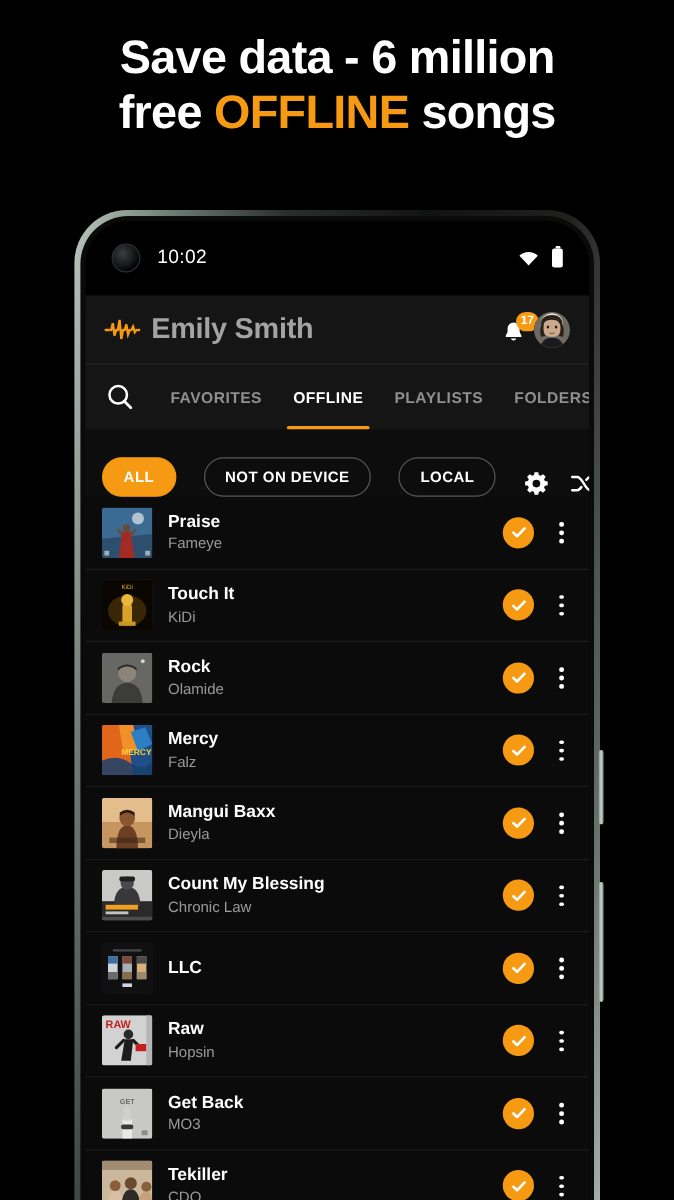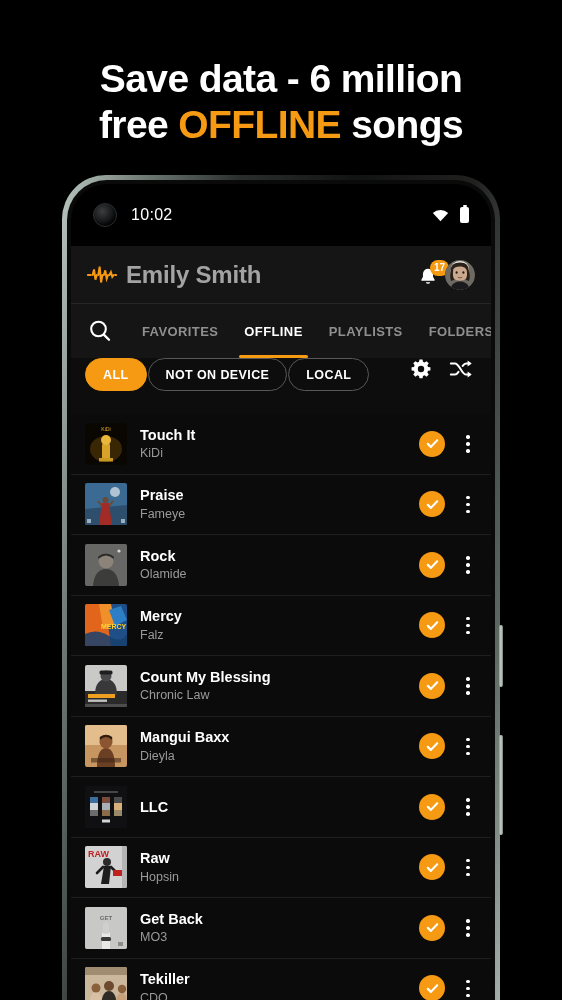--- a/index.html
+++ b/index.html
@@ -5,21 +5,21 @@
   * { margin:0; padding:0; box-sizing:border-box; }
   html,body{ background:#000; }
   body{
     width:562px; height:1000px; position:relative; overflow:hidden;
     font-family:"Liberation Sans", sans-serif;
     background:#000; color:#fff;
   }
 
   
   .headline{
-    position:absolute; top:56px; left:0; width:562px;
+    position:absolute; top:26px; left:0; width:562px;
     text-align:center; line-height:1.18;
     font-size:39px; font-weight:bold; letter-spacing:-0.6px;
     color:#ffffff;
   }
   .headline .hl-accent{ color:#F59A12; }
   .hl-line{ display:block; }
 
   
   .phone{
     position:absolute; left:62px; top:175px;
@@ -121,21 +121,21 @@
   }
   .tab.active{ color:#fff; }
   .tab.active:after{
     content:""; position:absolute; left:8px; right:8px; bottom:0;
     height:3px; background:#F59A12; border-radius:2px;
   }
 
   
   .chips-row{
     height:56px; background:#0d0d0d;
-    display:flex; align-items:flex-start; padding:0 14px; gap:1px;
+    display:flex; align-items:flex-end; padding:0 14px; gap:23px;
   }
   .chip{
     height:33px; padding:0 17px;
     border-radius:17px; border:1px solid #585858;
     display:flex; align-items:center; justify-content:center;
     font-size:12.5px; font-weight:bold; color:#fff; letter-spacing:0.4px;
     white-space:nowrap; background:transparent;
   }
   .chip.active{ background:#F59A12; border-color:#F59A12; color:#fff; }
   .chips-icons{ margin-left:auto; display:flex; align-items:center; gap:17px; padding-right:4px;}
@@ -287,47 +287,20 @@
             </svg>
           </div>
         </div>
       </div>
 
       <div class="song-list">
 
         <div class="song-row">
           <div class="art">
             <svg viewBox="0 0 42 42">
-              <rect width="42" height="42" fill="#0a0703"></rect>
-              <ellipse cx="21" cy="26" rx="16" ry="13" fill="#4a3105" opacity="0.75"></ellipse>
-              <path d="M17 36 L17 22 Q21 14 25 22 L25 36 Z" fill="#d9a229"></path>
-              <circle cx="21" cy="17" r="5" fill="#e8b73b"></circle>
-              <rect x="14" y="35" width="14" height="3.5" fill="#c99a22"></rect>
-              <text x="21" y="8" font-size="5.2" fill="#e0ab2c" text-anchor="middle" font-family="Liberation Sans">KiDi</text>
-            </svg>
-          </div>
-          <div class="song-meta">
-            <div class="song-title">Touch It</div>
-            <div class="song-artist">KiDi</div>
-          </div>
-          <div class="check">
-            <svg width="15" height="15" viewBox="0 0 16 16">
-                <path d="M3 8.4 L6.3 11.6 L13 4.6" fill="none" stroke="#fff" stroke-width="2.3" stroke-linecap="round" stroke-linejoin="round"></path>
-              </svg>
-          </div>
-          <div class="kebab">
-              <i></i>
-              <i></i>
-              <i></i>
-            </div>
-        </div>
-
-        <div class="song-row">
-          <div class="art">
-            <svg viewBox="0 0 42 42">
               <rect width="42" height="42" fill="#3b6a92"></rect>
               <circle cx="30" cy="9" r="5" fill="#d8e2e8" opacity="0.75"></circle>
               <path d="M0 26 L42 22 V42 H0 Z" fill="#2d4f6d"></path>
               <path d="M14 42 L17 20 L24 20 L27 42 Z" fill="#a32b25"></path>
               <circle cx="20.5" cy="17" r="3" fill="#6b4a33"></circle>
               <path d="M13 18 L17 23 M28 18 L24 23" stroke="#6b4a33" stroke-width="2"></path>
               <rect x="2" y="36" width="4" height="4" fill="#cfd8de" opacity="0.7"></rect>
               <rect x="36" y="36" width="4" height="4" fill="#cfd8de" opacity="0.7"></rect>
             </svg>
           </div>
@@ -343,20 +316,47 @@
           <div class="kebab">
               <i></i>
               <i></i>
               <i></i>
             </div>
         </div>
 
         <div class="song-row">
           <div class="art">
             <svg viewBox="0 0 42 42">
+              <rect width="42" height="42" fill="#0a0703"></rect>
+              <ellipse cx="21" cy="26" rx="16" ry="13" fill="#4a3105" opacity="0.75"></ellipse>
+              <path d="M17 36 L17 22 Q21 14 25 22 L25 36 Z" fill="#d9a229"></path>
+              <circle cx="21" cy="17" r="5" fill="#e8b73b"></circle>
+              <rect x="14" y="35" width="14" height="3.5" fill="#c99a22"></rect>
+              <text x="21" y="8" font-size="5.2" fill="#e0ab2c" text-anchor="middle" font-family="Liberation Sans">KiDi</text>
+            </svg>
+          </div>
+          <div class="song-meta">
+            <div class="song-title">Touch It</div>
+            <div class="song-artist">KiDi</div>
+          </div>
+          <div class="check">
+            <svg width="15" height="15" viewBox="0 0 16 16">
+                <path d="M3 8.4 L6.3 11.6 L13 4.6" fill="none" stroke="#fff" stroke-width="2.3" stroke-linecap="round" stroke-linejoin="round"></path>
+              </svg>
+          </div>
+          <div class="kebab">
+              <i></i>
+              <i></i>
+              <i></i>
+            </div>
+        </div>
+
+        <div class="song-row">
+          <div class="art">
+            <svg viewBox="0 0 42 42">
               <rect width="42" height="42" fill="#5d5d5b"></rect>
               <rect width="42" height="42" fill="#7a7a77" opacity="0.35"></rect>
               <path d="M8 42 C9 30 14 25 21 25 C28 25 33 30 34 42 Z" fill="#3c3c3a"></path>
               <circle cx="21" cy="17" r="7.5" fill="#8d8479"></circle>
               <path d="M13.2 15 Q21 8 28.8 15 L28.8 12.5 Q21 6.5 13.2 12.5 Z" fill="#2b2b29"></path>
               <circle cx="34" cy="7" r="1.6" fill="#d7d7d2"></circle>
             </svg>
           </div>
           <div class="song-meta">
             <div class="song-title">Rock</div>
@@ -381,20 +381,47 @@
               <path d="M0 0 H20 L26 42 H0 Z" fill="#e2651c"></path>
               <path d="M14 0 H26 L30 20 L18 24 Z" fill="#f0902a"></path>
               <path d="M24 6 L36 2 L42 16 L30 22 Z" fill="#2c7fc4"></path>
               <path d="M0 30 Q12 24 24 32 T42 30 V42 H0 Z" fill="#17406f" opacity="0.85"></path>
               <text x="16" y="25" font-size="7" font-weight="bold" fill="#ffd233" font-family="Liberation Sans">MERCY</text>
             </svg>
           </div>
           <div class="song-meta">
             <div class="song-title">Mercy</div>
             <div class="song-artist">Falz</div>
+          </div>
+          <div class="check">
+            <svg width="15" height="15" viewBox="0 0 16 16">
+                <path d="M3 8.4 L6.3 11.6 L13 4.6" fill="none" stroke="#fff" stroke-width="2.3" stroke-linecap="round" stroke-linejoin="round"></path>
+              </svg>
+          </div>
+          <div class="kebab">
+              <i></i>
+              <i></i>
+              <i></i>
+            </div>
+        </div>
+
+        <div class="song-row">
+          <div class="art">
+            <svg viewBox="0 0 42 42">
+              <rect width="42" height="42" fill="#c79660"></rect>
+              <rect width="42" height="20" fill="#e3bd8c"></rect>
+              <path d="M12 42 C12 29 15.5 23 21 23 C26.5 23 30 29 30 42 Z" fill="#6b3f24"></path>
+              <circle cx="21" cy="17" r="6.5" fill="#8a5530"></circle>
+              <path d="M14.8 15 Q21 9 27.2 15 L27.2 12 Q21 7.5 14.8 12 Z" fill="#2f1b0f"></path>
+              <rect x="6" y="33" width="30" height="4.5" fill="#3a2414" opacity="0.55"></rect>
+            </svg>
+          </div>
+          <div class="song-meta">
+            <div class="song-title">Mangui Baxx</div>
+            <div class="song-artist">Dieyla</div>
           </div>
           <div class="check">
             <svg width="15" height="15" viewBox="0 0 16 16">
                 <path d="M3 8.4 L6.3 11.6 L13 4.6" fill="none" stroke="#fff" stroke-width="2.3" stroke-linecap="round" stroke-linejoin="round"></path>
               </svg>
           </div>
           <div class="kebab">
               <i></i>
               <i></i>
               <i></i>
@@ -410,47 +437,20 @@
               <circle cx="21" cy="11" r="5.5" fill="#4a4a4c"></circle>
               <rect x="14.5" y="5.5" width="13" height="4" rx="1.6" fill="#1f1f20"></rect>
               <rect x="3" y="29" width="27" height="4" fill="#f0a020"></rect>
               <rect x="3" y="34.5" width="19" height="2.4" fill="#e8e8e6" opacity="0.8"></rect>
               <rect x="0" y="39" width="42" height="3" fill="#4d4d4d"></rect>
             </svg>
           </div>
           <div class="song-meta">
             <div class="song-title">Count My Blessing</div>
             <div class="song-artist">Chronic Law</div>
-          </div>
-          <div class="check">
-            <svg width="15" height="15" viewBox="0 0 16 16">
-                <path d="M3 8.4 L6.3 11.6 L13 4.6" fill="none" stroke="#fff" stroke-width="2.3" stroke-linecap="round" stroke-linejoin="round"></path>
-              </svg>
-          </div>
-          <div class="kebab">
-              <i></i>
-              <i></i>
-              <i></i>
-            </div>
-        </div>
-
-        <div class="song-row">
-          <div class="art">
-            <svg viewBox="0 0 42 42">
-              <rect width="42" height="42" fill="#c79660"></rect>
-              <rect width="42" height="20" fill="#e3bd8c"></rect>
-              <path d="M12 42 C12 29 15.5 23 21 23 C26.5 23 30 29 30 42 Z" fill="#6b3f24"></path>
-              <circle cx="21" cy="17" r="6.5" fill="#8a5530"></circle>
-              <path d="M14.8 15 Q21 9 27.2 15 L27.2 12 Q21 7.5 14.8 12 Z" fill="#2f1b0f"></path>
-              <rect x="6" y="33" width="30" height="4.5" fill="#3a2414" opacity="0.55"></rect>
-            </svg>
-          </div>
-          <div class="song-meta">
-            <div class="song-title">Mangui Baxx</div>
-            <div class="song-artist">Dieyla</div>
           </div>
           <div class="check">
             <svg width="15" height="15" viewBox="0 0 16 16">
                 <path d="M3 8.4 L6.3 11.6 L13 4.6" fill="none" stroke="#fff" stroke-width="2.3" stroke-linecap="round" stroke-linejoin="round"></path>
               </svg>
           </div>
           <div class="kebab">
               <i></i>
               <i></i>
               <i></i>

